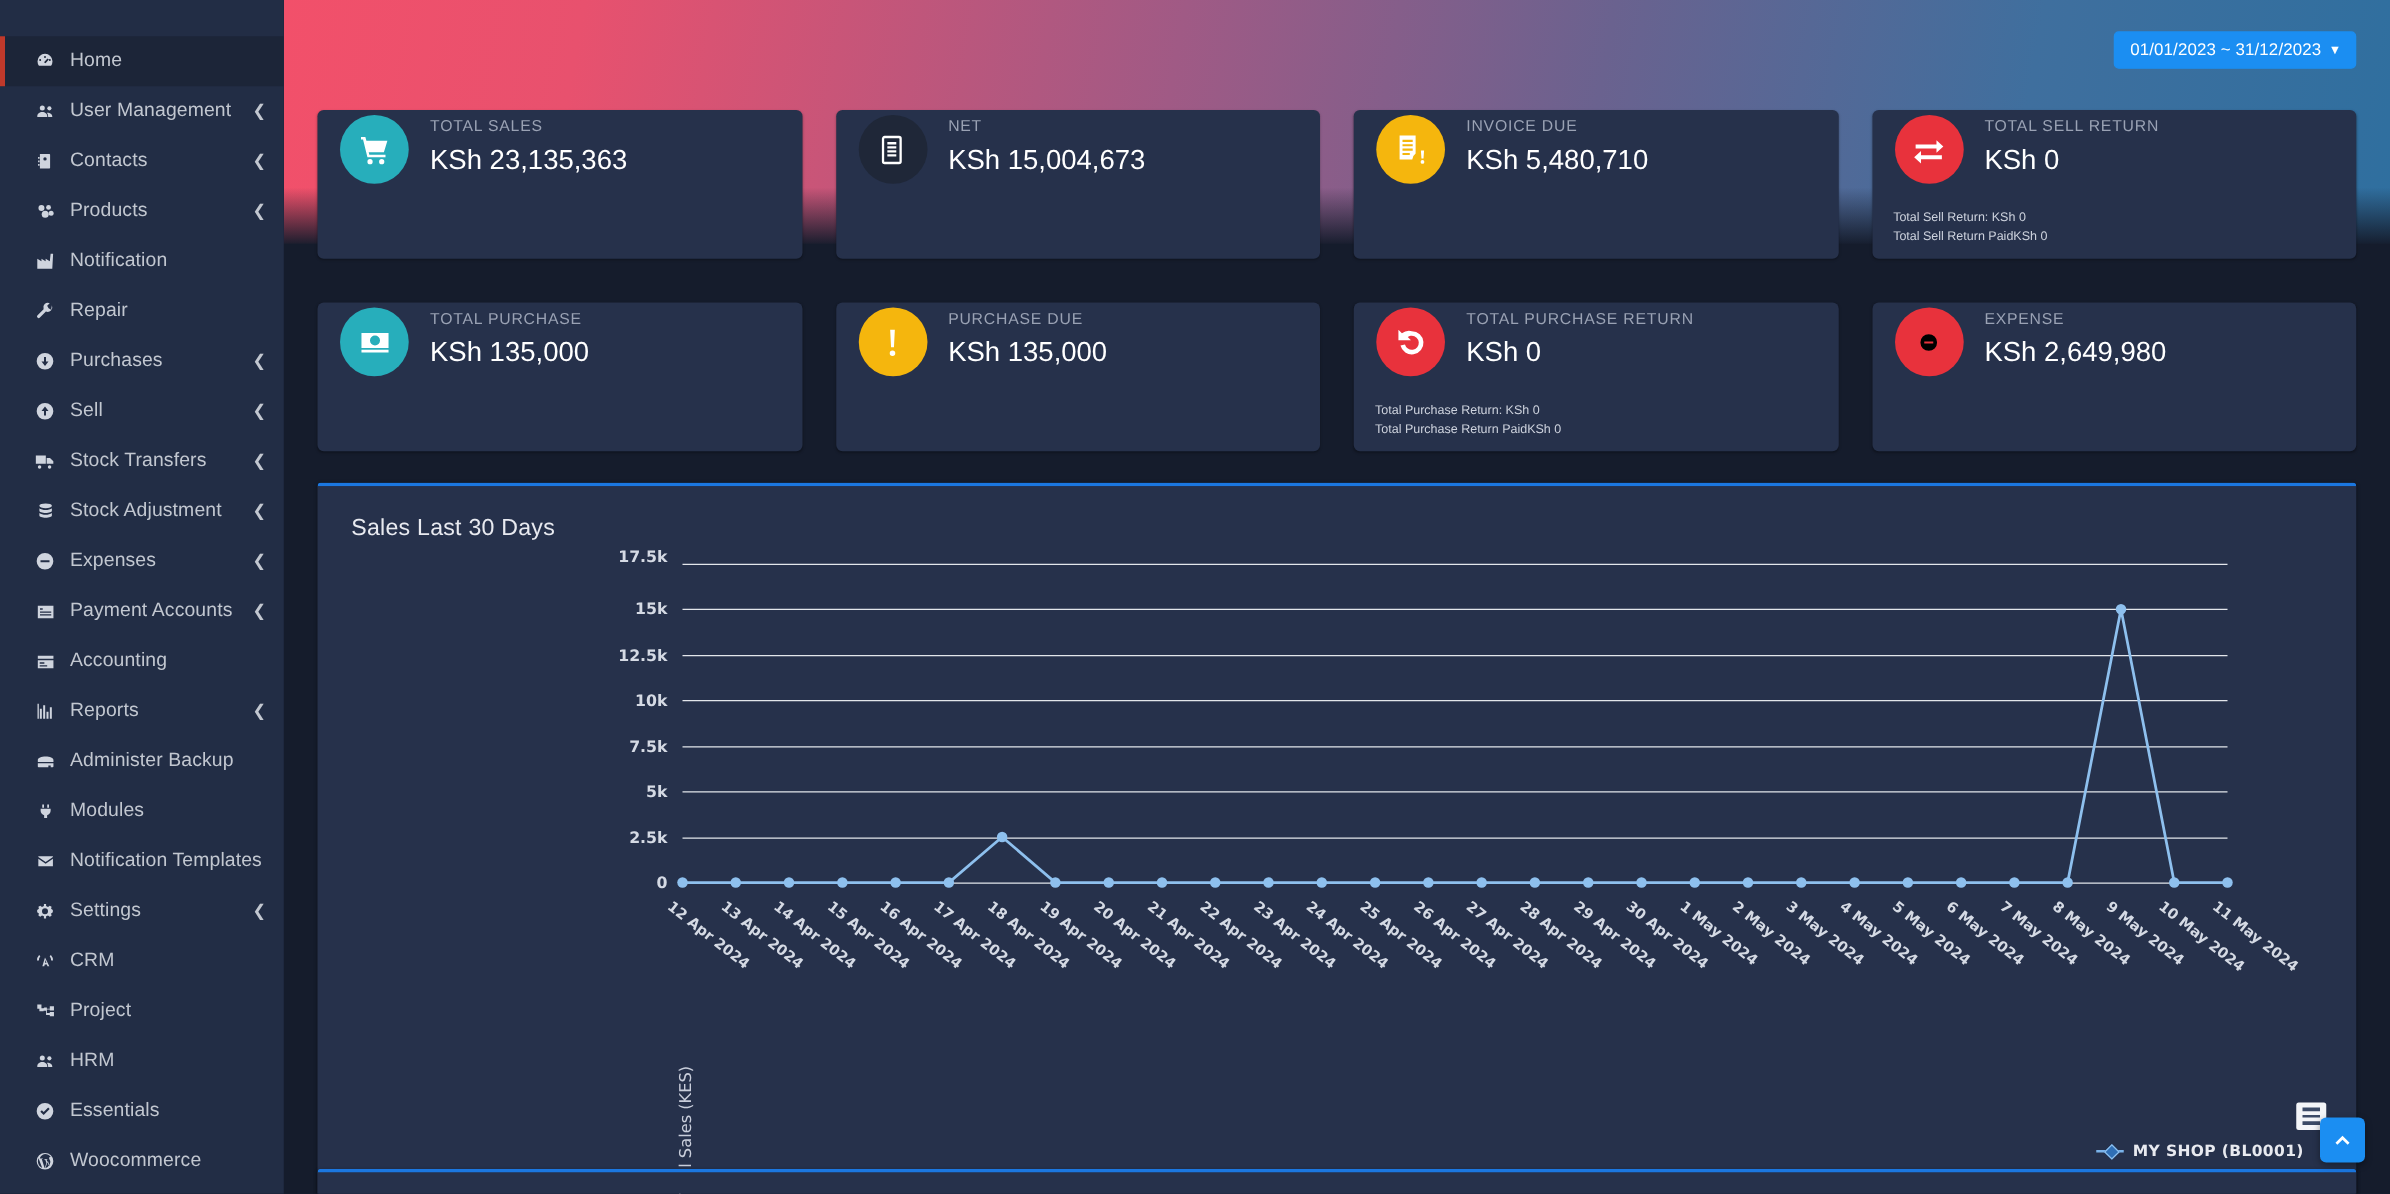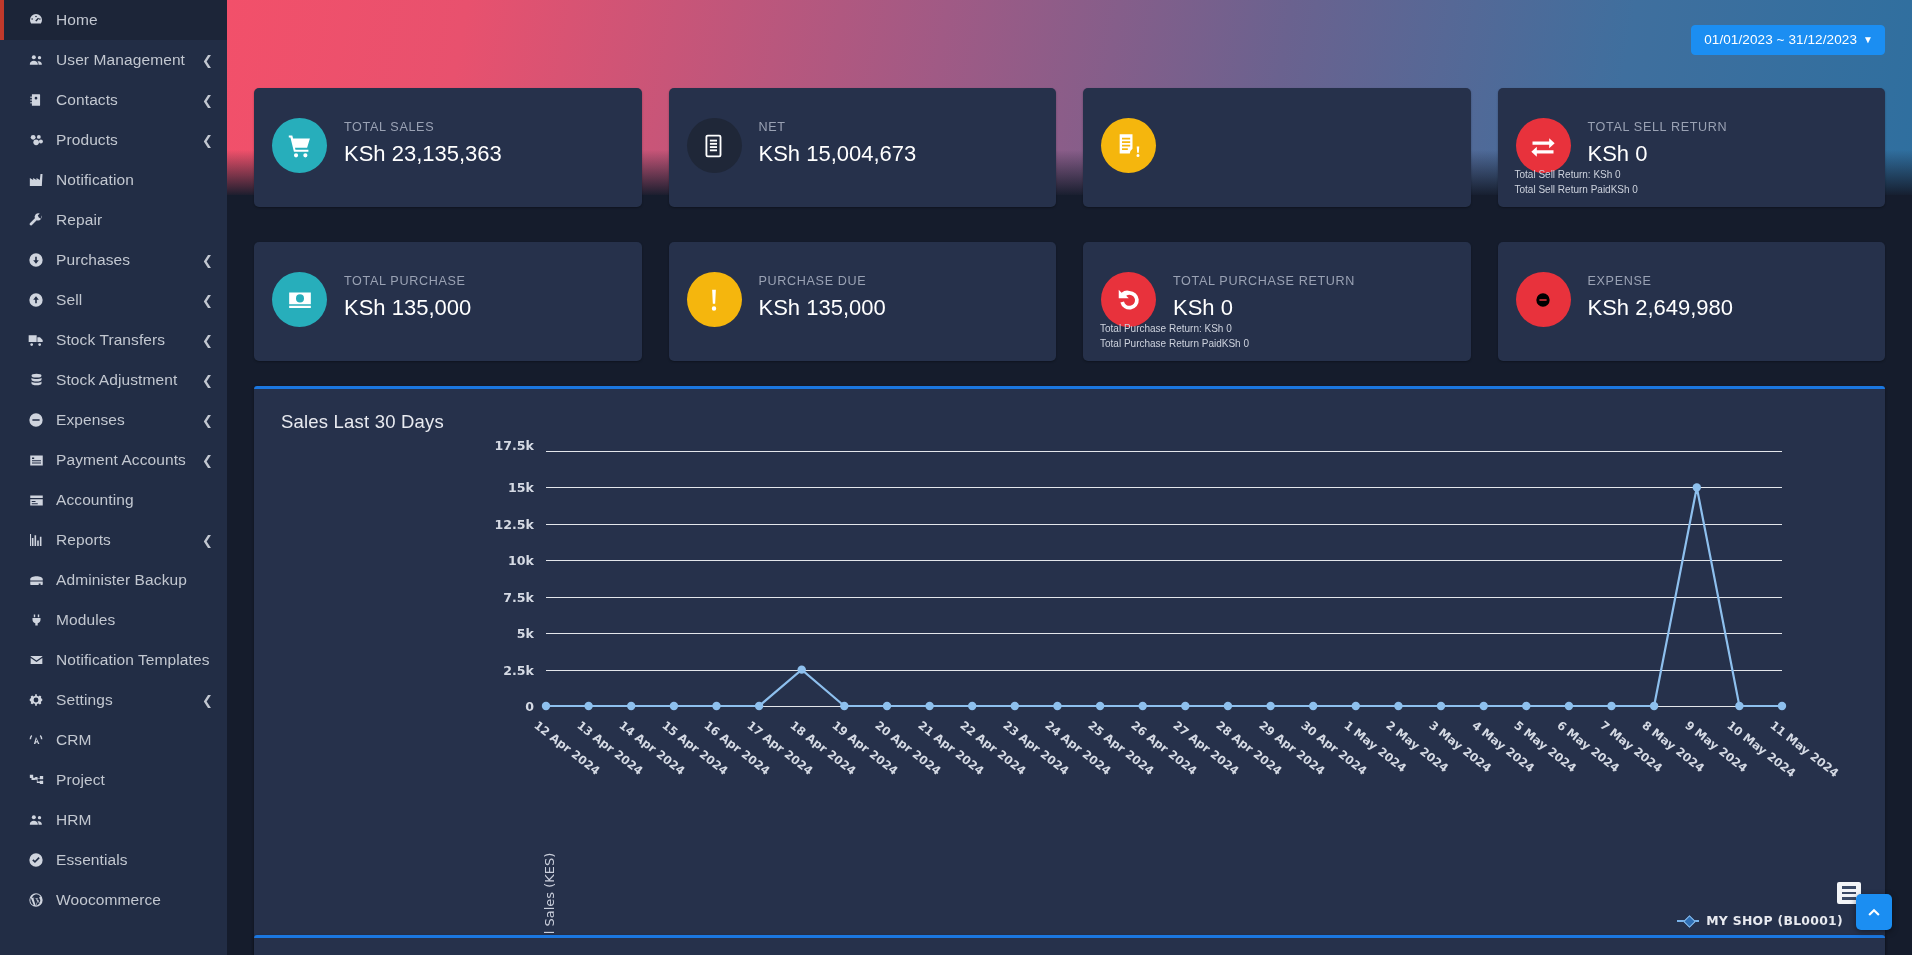--- a/index.html
+++ b/index.html
@@ -15,21 +15,21 @@
   #sidebar{
     position:absolute; left:0; top:0; width:227px; height:955px;
     background:#222d45; overflow:hidden; z-index:40;
   }
   .nav-item{
     position:relative; display:flex; align-items:center;
     height:40px; padding:0 14px 0 22px;
     color:#c2c7d0; font-size:15.5px; white-space:nowrap;
     cursor:pointer;
   }
-  .nav-item.active{ background:#1c2538; }
+  .nav-item.active{ background:#1c2538;margin-top:29px; }
   .nav-item.active::before{
     content:""; position:absolute; left:0; top:0; bottom:0; width:4px; background:#c0392b;
   }
   .nav-ico{
     width:28px; flex:0 0 28px; display:inline-flex; align-items:center; justify-content:center;
     color:#cfd4de; font-size:15px; margin-right:6px;
   }
   .nav-ico svg{ display:block; fill:#cfd4de; }
   .nav-label{ flex:1 1 auto; letter-spacing:.1px; }
   .nav-caret{
@@ -59,21 +59,21 @@
   }
   .daterange .caret{ margin-left:6px; font-size:10px; position:relative; top:-1px; }
 
   
   .card-row{ position:absolute; left:0; width:1685px; display:flex; gap:27px; padding:0 27px; z-index:5;}
   #row1{ top:88px; }
   #row2{ top:242px; }
 
   .kpi{
     flex:1 1 0; background:#26314b; border-radius:5px;
-    padding:28px 18px 16px 18px; min-height:84px;
+    padding:2px 18px 16px 18px; min-height:84px;
     display:flex; align-items:flex-start; position:relative;
     box-shadow:0 1px 2px rgba(0,0,0,.30);
   }
   .kpi.tall{ min-height:119px; }
   .kpi .ic{
     width:55px; height:55px; border-radius:50%;
     display:flex; align-items:center; justify-content:center;
     flex:0 0 55px; margin-right:17px; margin-top:2px;
   }
   .kpi .ic svg{ display:block; }
@@ -390,20 +390,24 @@
             <div class="lbl">NET</div>
             <div class="val">KSh 15,004,673</div>
           </div>
         </div>
         <div class="kpi">
           <div class="ic" style="background: rgb(245, 182, 13);">
             <svg width="28" height="28" viewBox="0 0 24 24" fill="#fff">
               <path d="M4 2h11v12.4a5.6 5.6 0 0 0-2.3 4.1H4zm2 3v1.5h7V5zm0 3v1.5h7V8zm0 3v1.5h7V11zm0 3v1.5h5V14z"></path>
               <path d="M18.6 12.4h2.2l-.4 5.4h-1.4zm1.1 6.5a1.3 1.3 0 1 1 0 2.6 1.3 1.3 0 0 1 0-2.6z"></path>
             </svg>
+          </div>
+          <div class="txt">
+            <div class="lbl">INVOICE DUE</div>
+            <div class="val">KSh 5,480,710</div>
           </div>
         </div>
         <div class="kpi tall">
           <div class="ic" style="background: rgb(232, 50, 60);">
             <svg width="28" height="28" viewBox="0 0 24 24" fill="#fff">
               <path d="M3 8.2h14.3V5.3L22 9.6l-4.7 4.3v-2.9H3zM21 15.6H6.7v-2.9L2 17l4.7 4.3v-2.9H21z"></path>
             </svg>
           </div>
           <div class="txt">
             <div class="lbl">TOTAL SELL RETURN</div>

